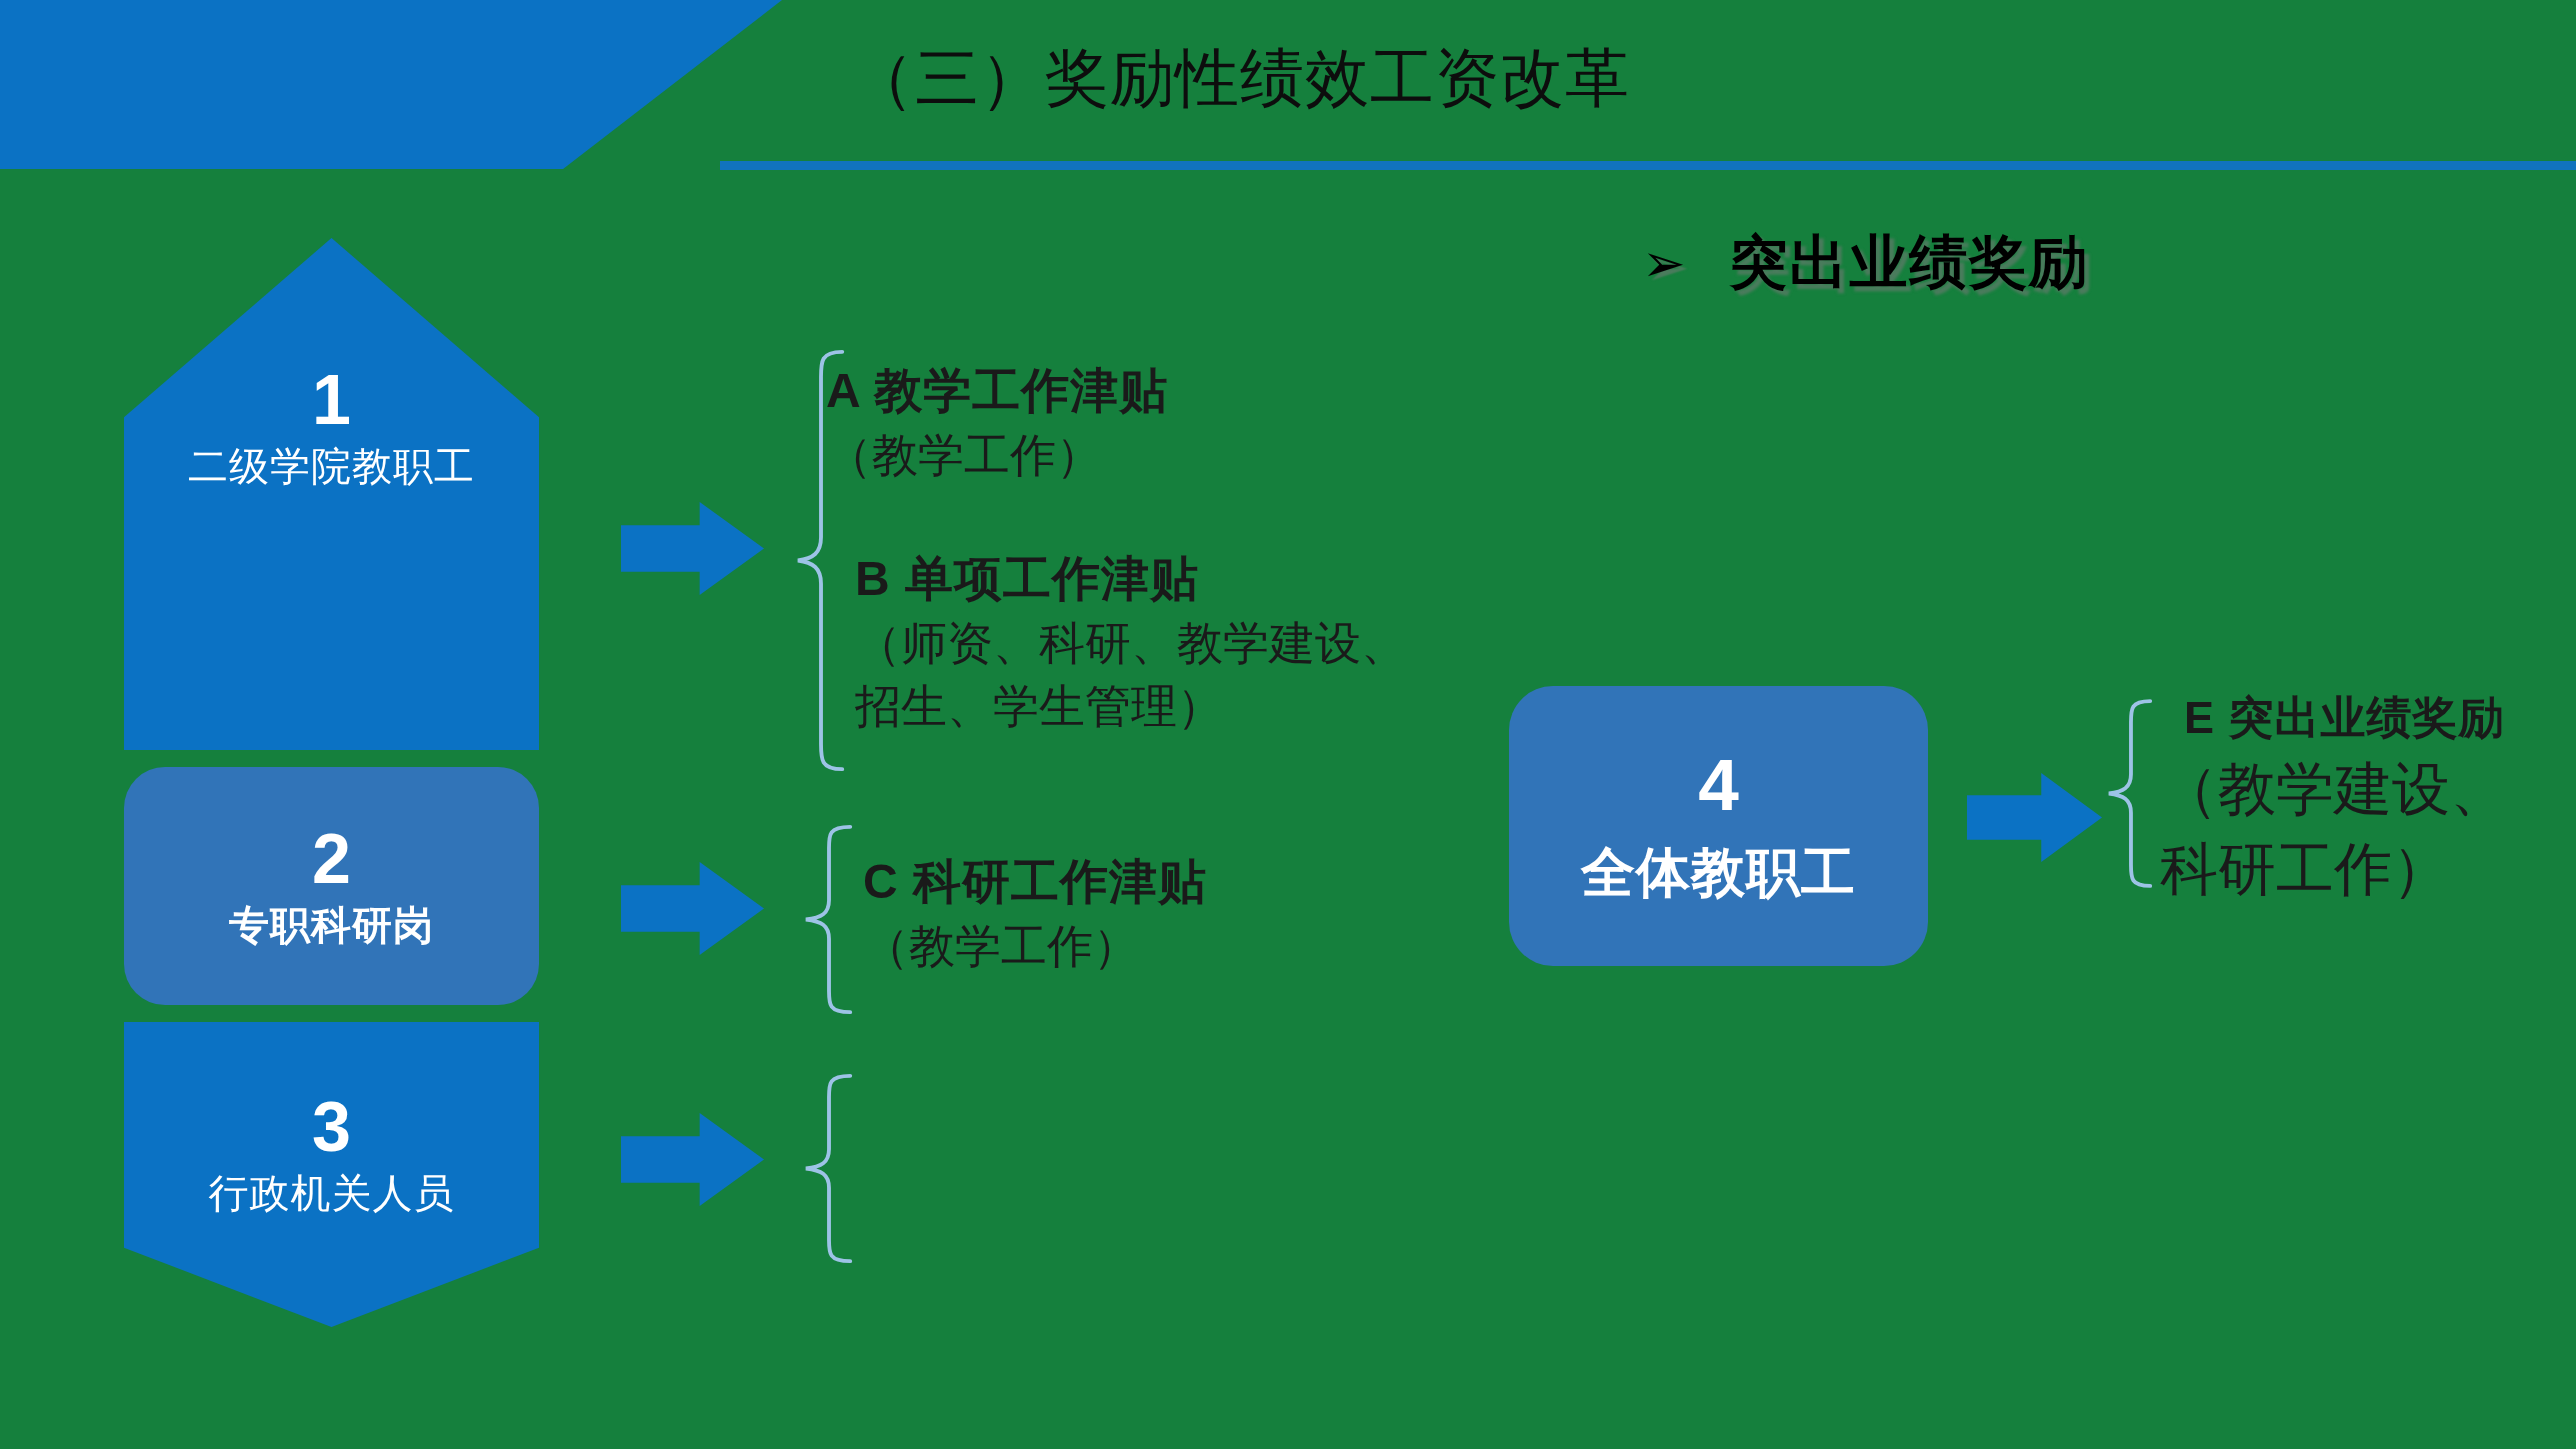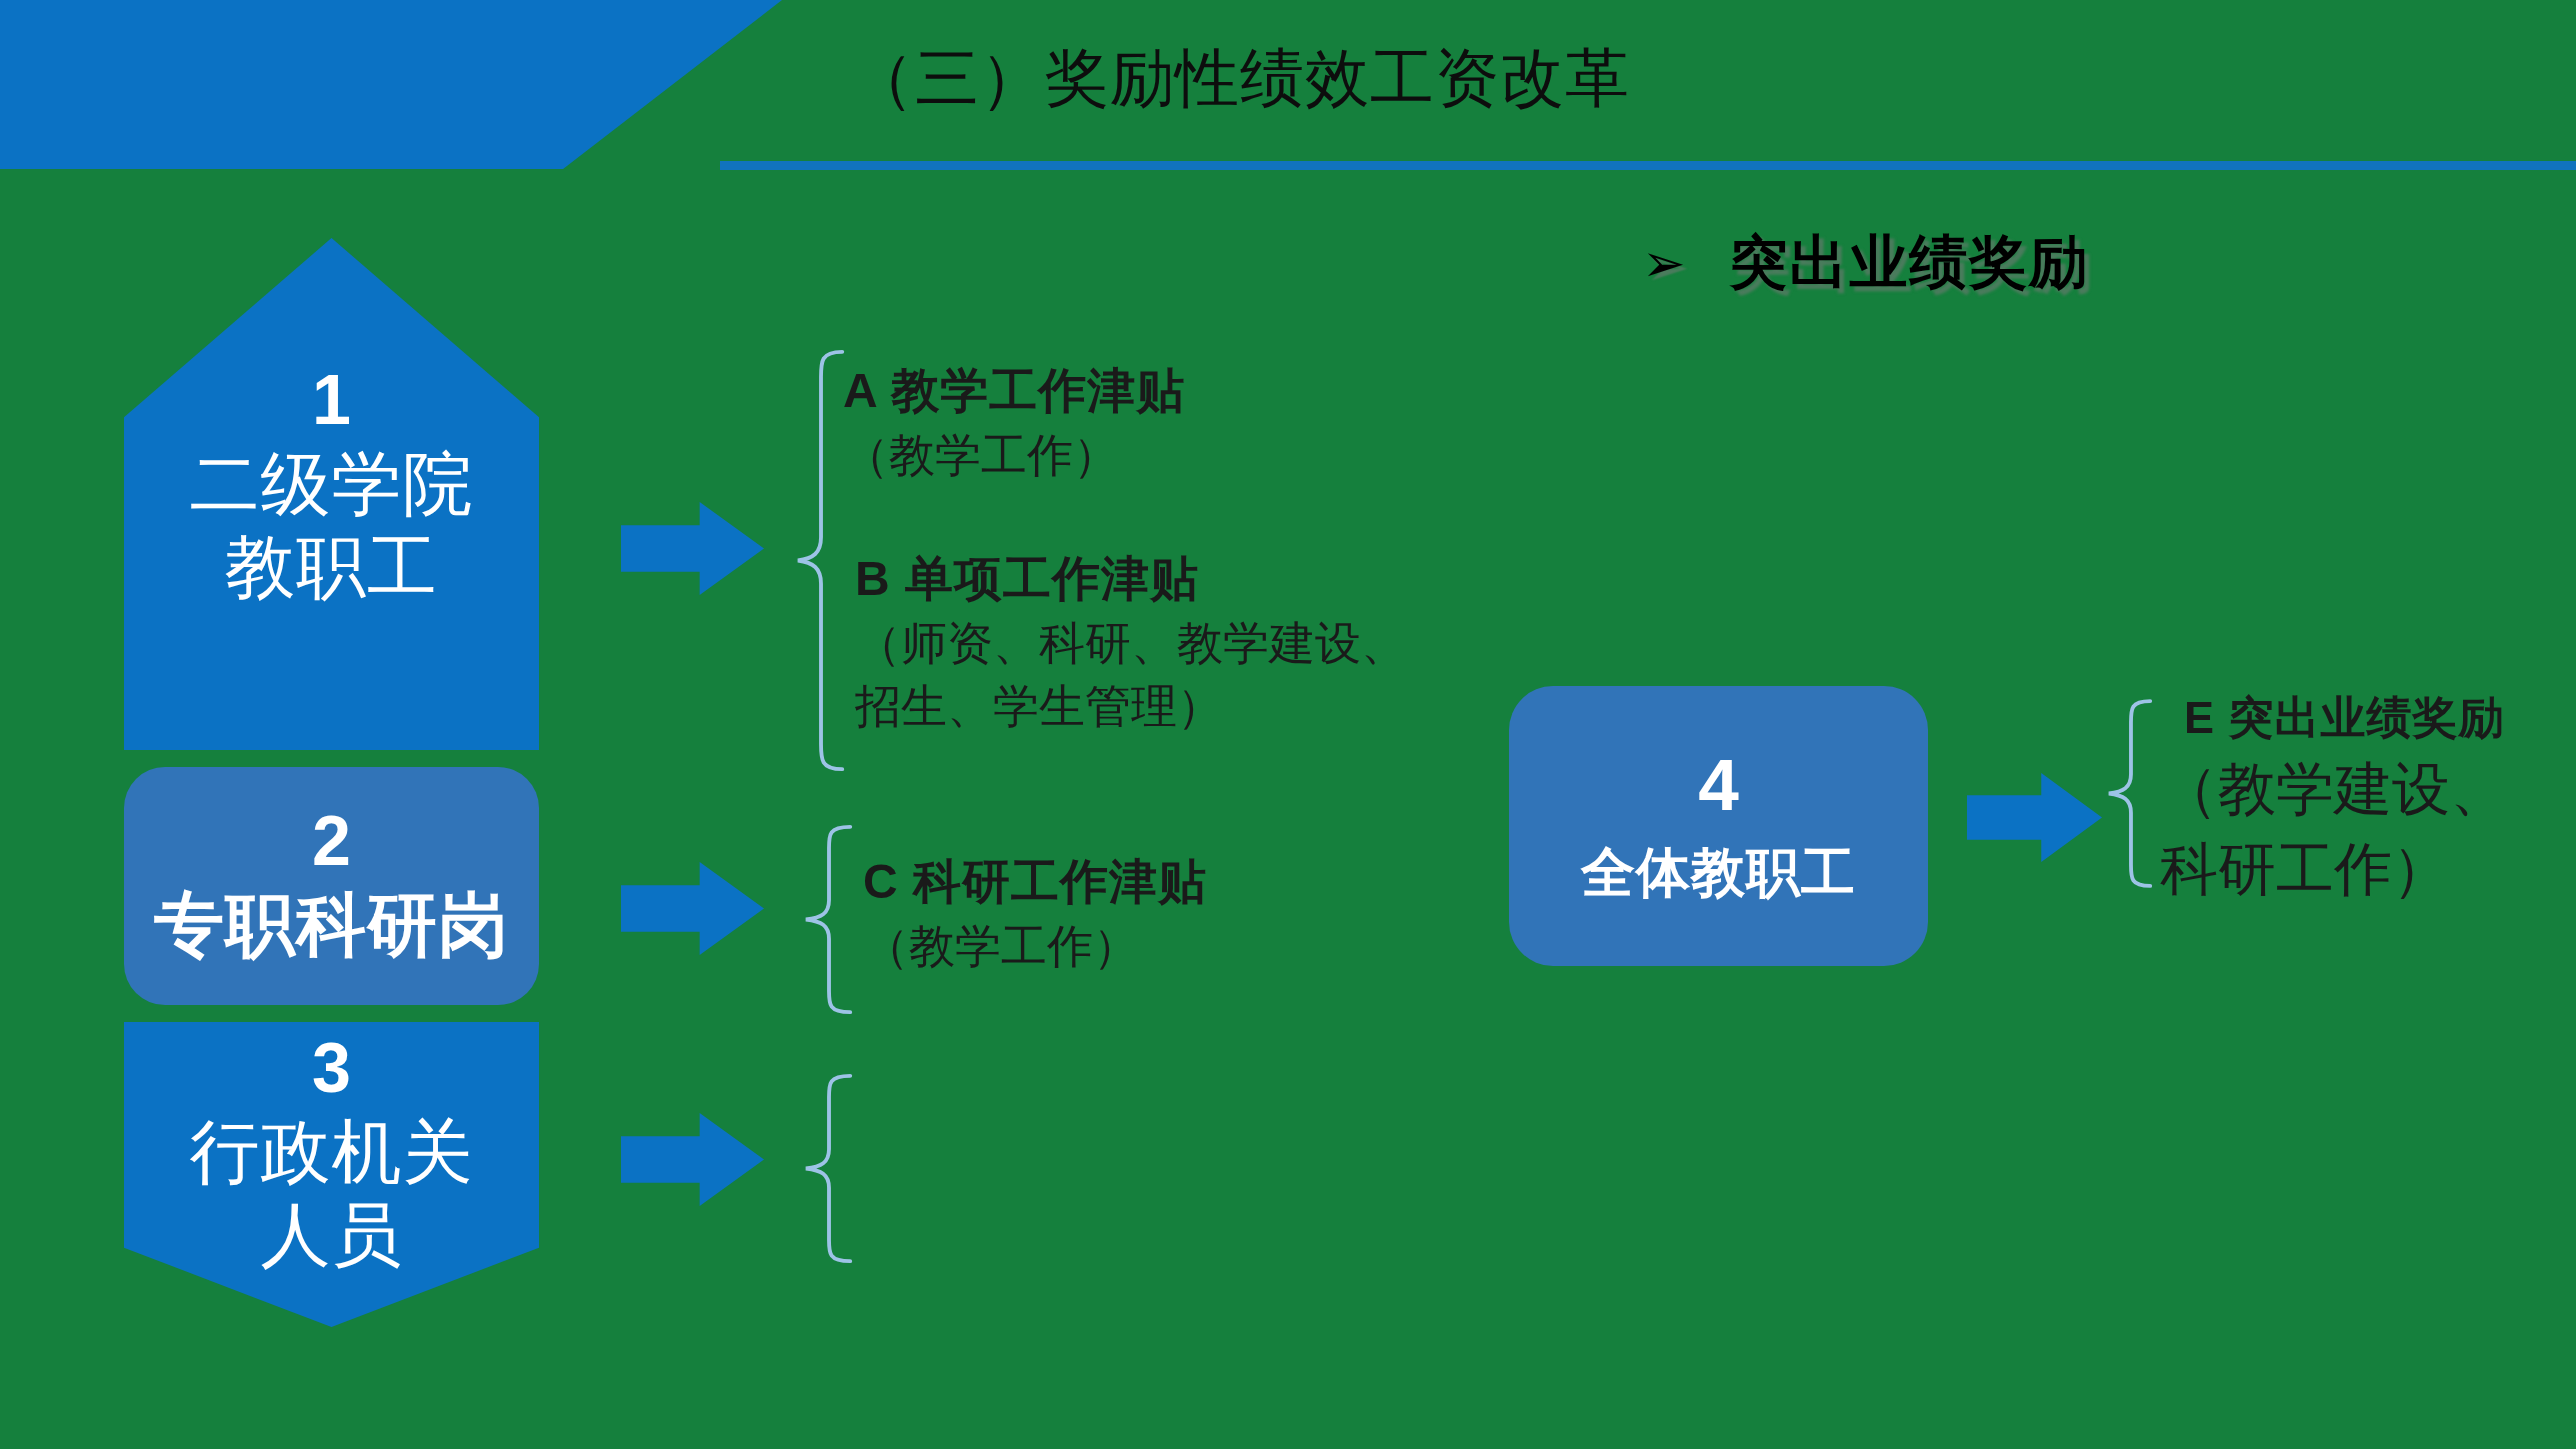--- a/index.html
+++ b/index.html
@@ -95,21 +95,21 @@
     justify-content: center;
     align-items: center;
   }
   .shape .num {
     font-size: 70px;
     font-weight: bold;
     line-height: 1.05;
     margin-bottom: 5.8px;
   }
   .shape .cap {
-    font-size: 70px;
+    font-size: 40px;
     font-weight: normal;
     line-height: 1.18;
     letter-spacing: 1px;
   }
   .shape .cap.bold {
     font-weight: bold;
   }
 
   #shape1 {
     left: 124px;
@@ -184,21 +184,21 @@
     font-size: 46px;
     font-weight: normal;
     line-height: 1.38;
     letter-spacing: 0px;
   }
   .item .sub.wrap {
     white-space: normal;
     width: 580px;
   }
 
-  #itemA { left: 843px; top: 359px; }
+  #itemA { left: 826px; top: 359px; }
   #itemB { left: 855px; top: 547px; }
   #itemC { left: 863px; top: 850px; }
   #itemD { left: 863px; top: 1099px; }
   #itemE { left: 2160px; top: 688px; }
   #itemE .title { font-size: 45px; margin-left: 24px; }
   #itemE .sub { font-size: 58px; }
   #itemE .sub.wrap { width: 386px; white-space: normal; }
 </style>
 </head>
 <body>

